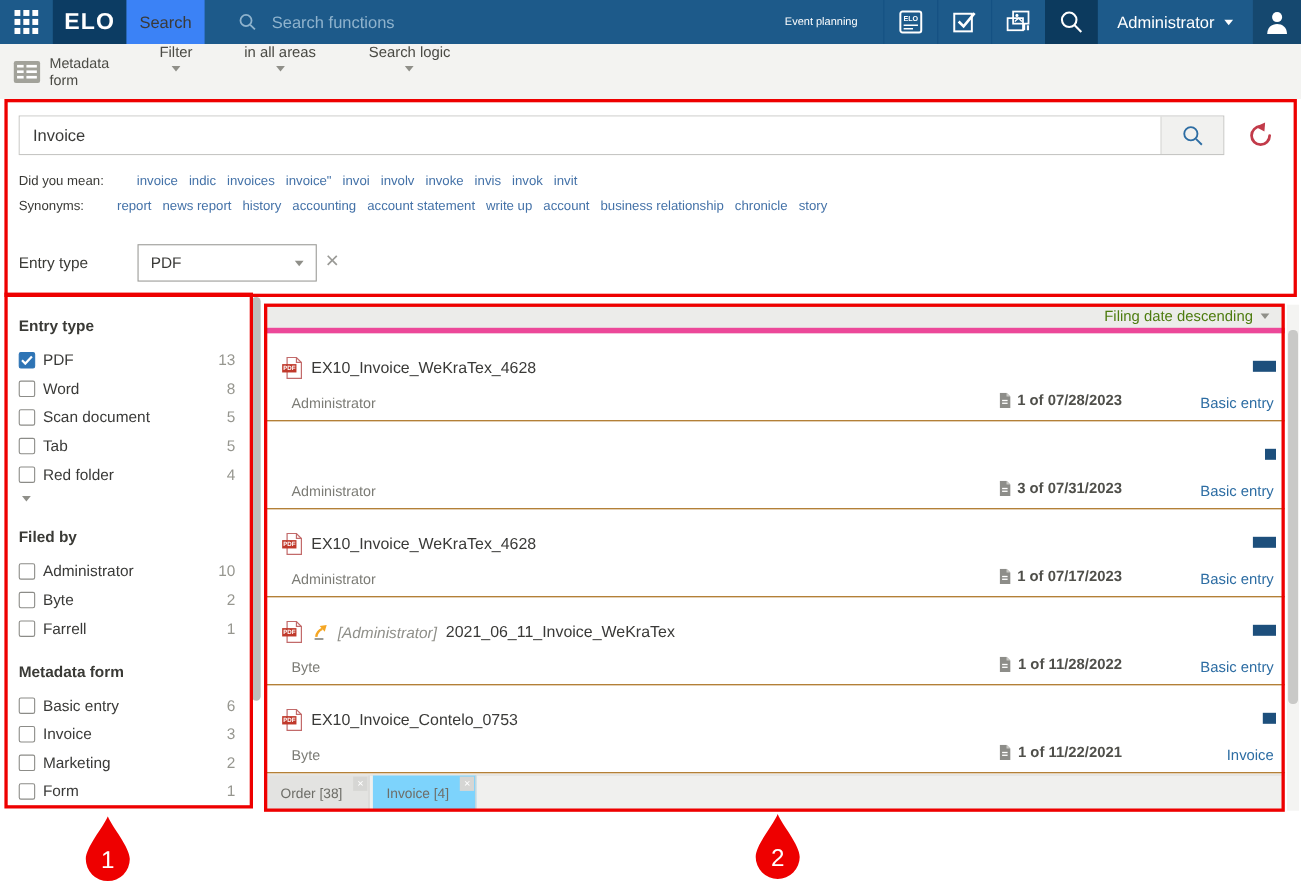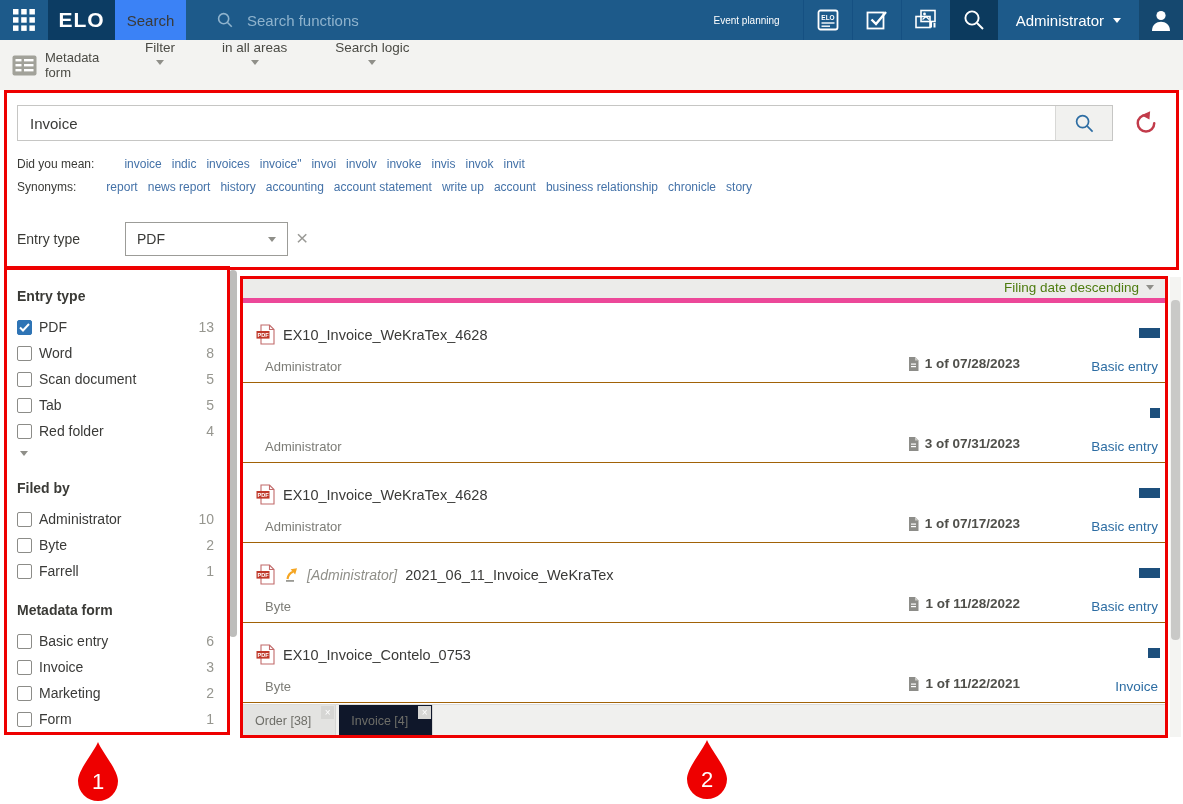--- a/index.html
+++ b/index.html
@@ -63,21 +63,21 @@
   .rline1{position:absolute;left:16px;top:21px;display:flex;align-items:center;gap:8px;}
   .rprefix{font-size:14px;color:#8f8f89;font-style:italic;}
   .rtitle{font-size:14.5px;color:#3a3a38;}
   .score{position:absolute;right:8px;top:25px;height:10px;background:#1d4f7c;}
   .ruser{position:absolute;left:25px;top:56px;font-size:13px;color:#7c7c76;}
   .dategrp{position:absolute;right:148px;top:53px;display:flex;align-items:center;gap:6px;}
   .rdate{font-size:13.5px;color:#4f4f4a;font-weight:700;}
   .formlink{position:absolute;right:10px;top:56px;font-size:13.5px;color:#2d6da3;cursor:pointer;}
   .tabstrip{position:absolute;left:0;right:0;bottom:0;height:33px;background:#f0f0ee;border-top:1px solid #dcdcda;box-sizing:border-box;display:flex;align-items:stretch;padding-left:3px;}
   .rtab{position:relative;min-width:88px;padding:0 24px 0 12px;display:flex;align-items:center;font-size:12.5px;color:#6e6e68;background:#e3e3e1;margin-right:3px;border-right:1px solid #d6d6d4;box-sizing:border-box;cursor:pointer;}
-  .rtab.active{background:#0f172a;}
+  .rtab.active{background:#7dd3fc;}
   .tabx{position:absolute;top:1px;right:1px;width:13px;height:13px;background:#d6d6d4;color:#fff;font-size:10px;line-height:13px;text-align:center;cursor:pointer;}
   .sb-rtrack{position:absolute;left:1170px;top:277px;width:11px;height:460px;background:#f4f4f2;}
   .sb-results{position:absolute;left:1171px;top:300px;width:9px;height:340px;background:#c9c9c7;border-radius:4px;}
   
   .ann{position:absolute;border:3px solid #ee0000;box-sizing:border-box;pointer-events:none;z-index:50;}
   #annA{left:4px;top:90px;width:1175px;height:180px;}
   #annB{left:4px;top:266px;width:226px;height:469px;}
   #annC{left:240px;top:276px;width:928px;height:462px;}
   .marker{position:absolute;z-index:51;pointer-events:none;}
 </style>

